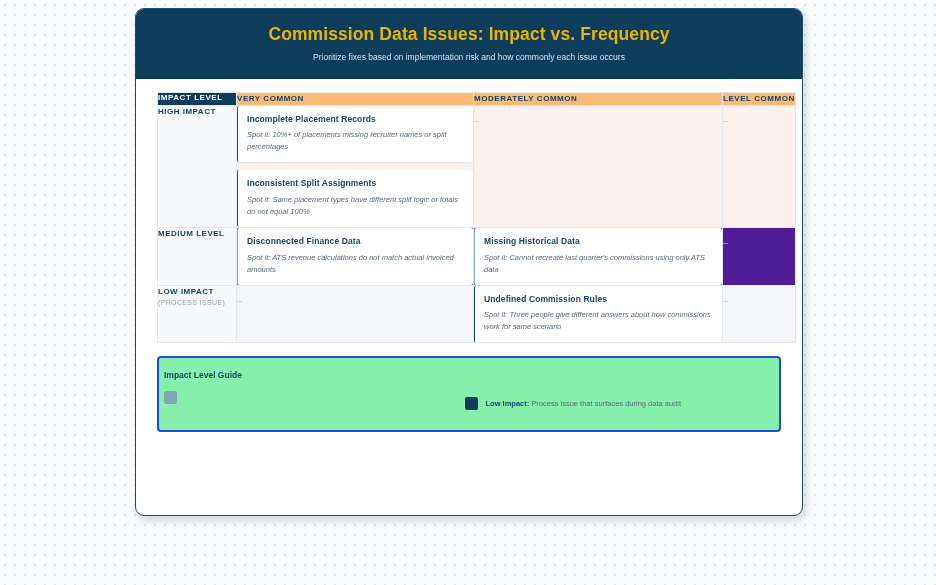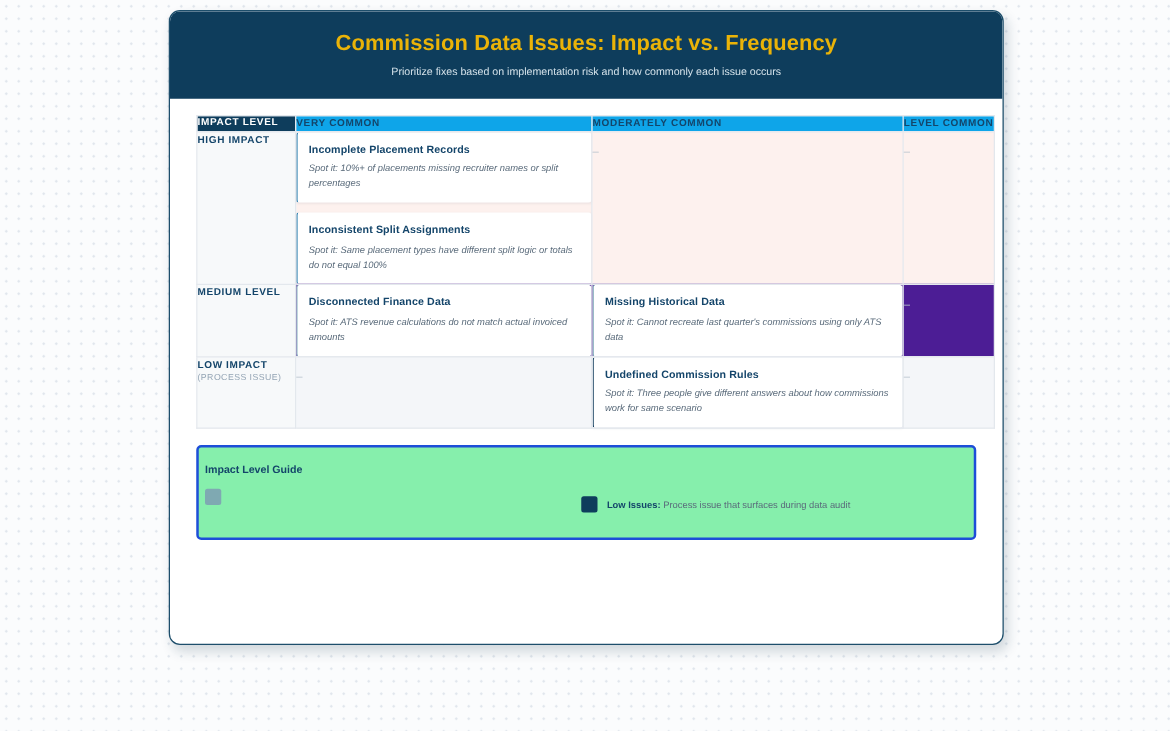--- a/index.html
+++ b/index.html
@@ -75,21 +75,21 @@
     font-size: 8px;
     font-weight: bold;
     letter-spacing: 0.55px;
     text-align: left;
     padding: 14px 0 14px 10px;
     width: 78px;
     border-color: #0e3d5c;
     vertical-align: middle;
   }
   th.freq-head {
-    background: #0ea5e9;
+    background: #fdba74;
     color: #14456a;
     font-size: 8px;
     font-weight: bold;
     letter-spacing: 0.55px;
     text-align: left;
     padding: 13px 10px 13px 12px;
     vertical-align: top;
     line-height: 1.45;
   }
   th.col-very { width: 236px; }
@@ -286,20 +286,20 @@
     <div class="legend-grid">
 
 
       <div class="legend-item">
         <div class="swatch medium"></div>
       </div>
 
       <div class="legend-item">
         <div class="swatch low"></div>
         <div class="legend-text">
-          <b>Low Issues:</b><span> Process issue that surfaces during data audit</span>
+          <b>Low Impact:</b><span> Process issue that surfaces during data audit</span>
         </div>
       </div>
 
     </div>
   </div>
 
 </div>
 
 </body></html>

